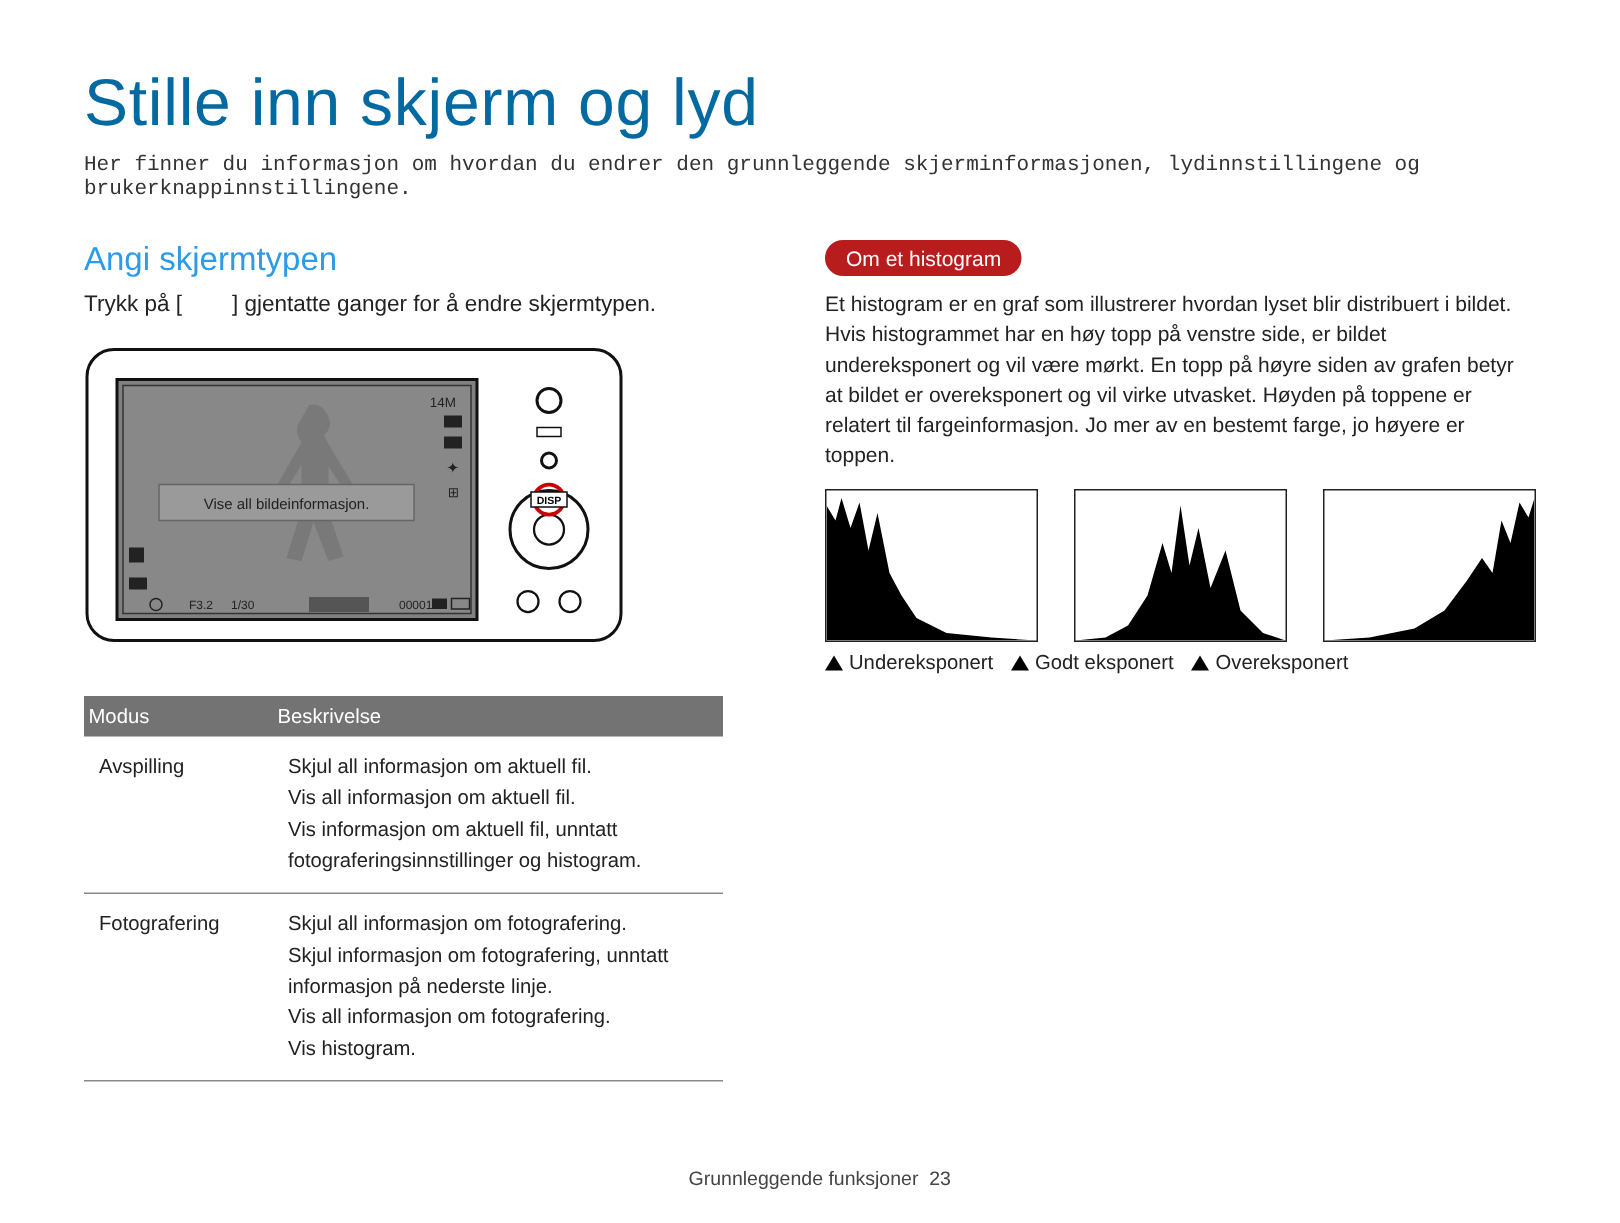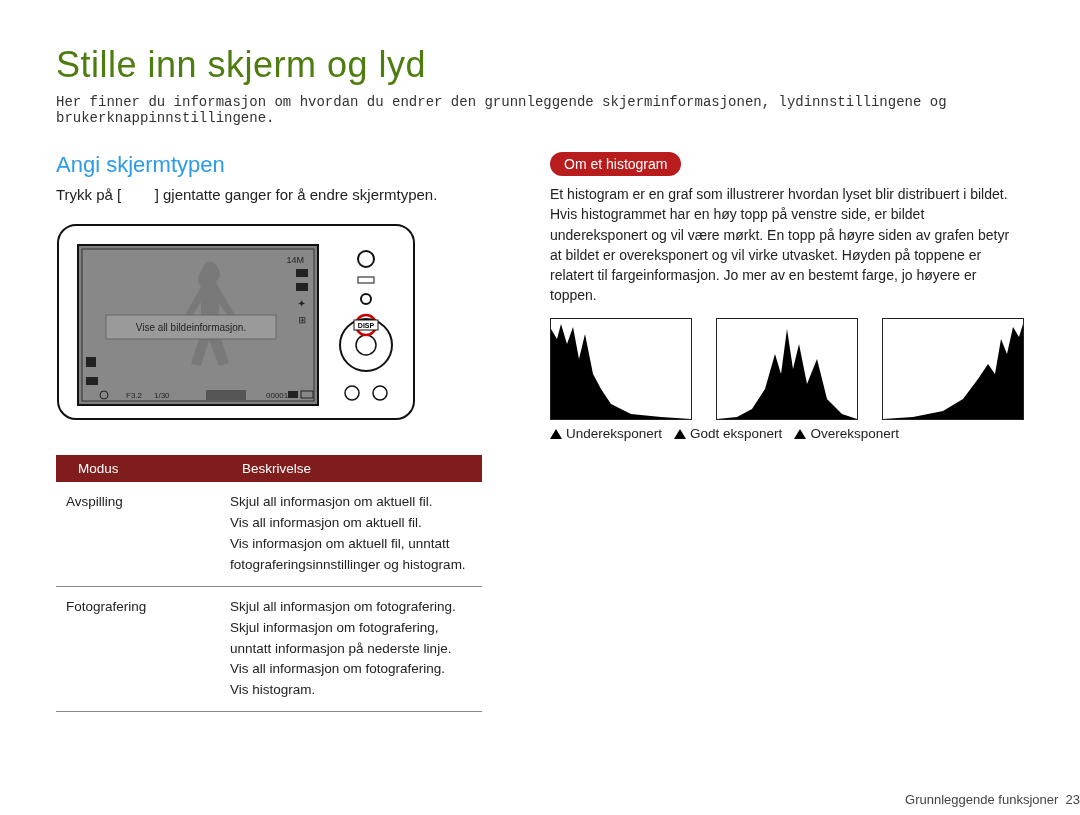--- a/index.html
+++ b/index.html
@@ -9,23 +9,23 @@
     font-family: Arial, Helvetica, sans-serif;
     color: #222;
     background: #fff;
     position: relative;
     box-sizing: border-box;
   }
   .page {
     padding: 44px 56px 0 56px;
   }
   h1.page-title {
-    color: #4d7c0f;
+    color: #0369a1;
     font-weight: 400;
-    font-size: 36px;
+    font-size: 44px;
     margin: 0 0 8px 0;
     letter-spacing: 0.5px;
   }
   .lead {
     font-size: 14px;
     color: #333;
     margin: 0 0 26px 0;
     font-family: Liberation Mono, monospace;
   }
   .cols {
@@ -38,25 +38,25 @@
     font-size: 22px;
     font-weight: 400;
     margin: 0 0 6px 0;
   }
   .body-text { font-size: 14px; line-height: 1.45; margin: 0 0 12px 0; }
   .instr { font-size: 15px; margin: 8px 0 14px 0; }
   .camera-wrap { margin: 6px 0 24px 0; }
   .camera-svg { width: 360px; height: 210px; }
   .table { width: 100%; border-collapse: collapse; font-size: 13.5px; }
   .table thead th {
-    background: #7f1d1d;
+    background: #737373;
     color: #fff;
     font-weight: 400;
     text-align: left;
-    padding: 6px 22px;
+    padding: 6px 3px;
   }
   .table thead th:first-child { width: 120px; }
   .table tbody td {
     padding: 10px 10px;
     border-bottom: 1px solid #888;
     vertical-align: top;
     line-height: 1.55;
   }
   .pill {
     display: inline-block;
@@ -67,22 +67,22 @@
     font-size: 14px;
     margin-bottom: 8px;
   }
   .hist-row { display: flex; gap: 24px; margin: 10px 0 6px 0; }
   .hist-box { width: 140px; height: 100px; border: 1px solid #222; position: relative; overflow: hidden; }
   .hist-labels { display: flex; gap: 12px; font-size: 13.5px; margin-top: 6px; }
   .tri { display:inline-block; width:0; height:0; border-left:6px solid transparent; border-right:6px solid transparent; border-bottom:10px solid #000; margin-right:4px; vertical-align: -1px;}
   .hist-label { white-space: nowrap; }
   .footer {
     position: absolute;
-    left: 0; right: 0; bottom: 8px;
-    text-align: right;
+    left: 0; right: 0; bottom: 22px;
+    text-align: center;
     font-size: 13px;
     color: #444;
     margin-left: 13px;
   }
 </style>
 </head>
 <body>
 
 <div class="page">
   <h1 class="page-title">Stille inn skjerm og lyd</h1>

